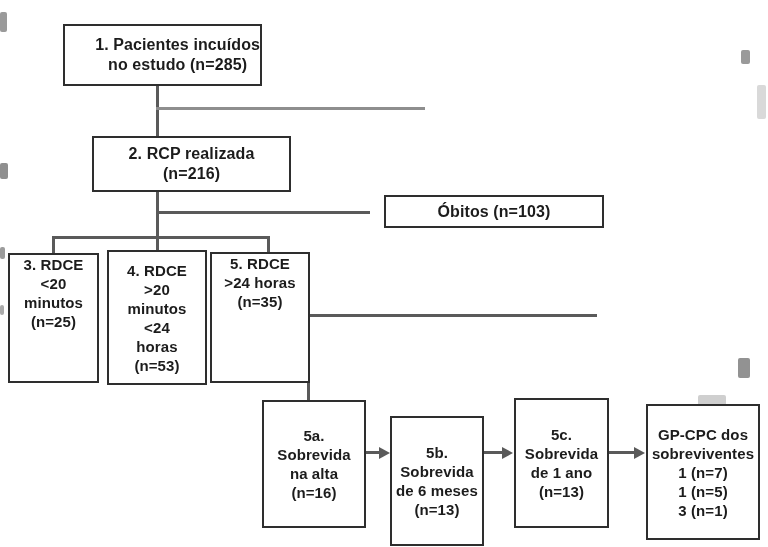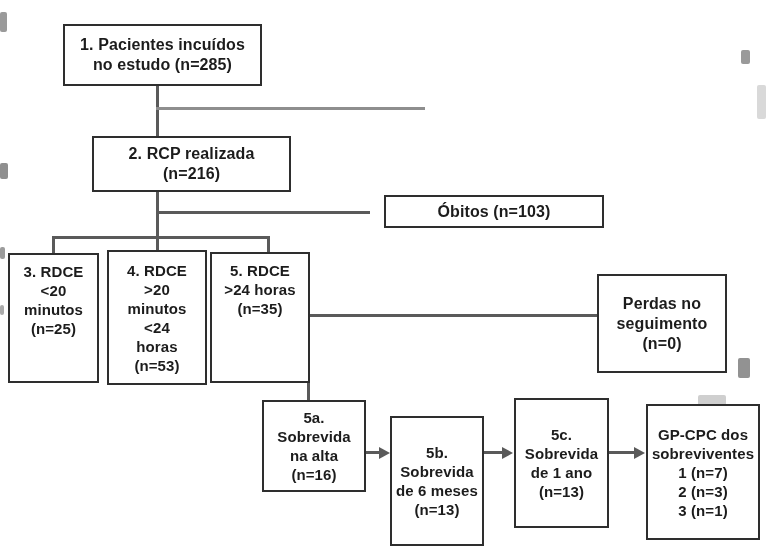--- a/index.html
+++ b/index.html
@@ -6,21 +6,21 @@
   .canvas{
     position:relative;width:768px;height:547px;background:#fff;overflow:hidden;
     font-family:"Liberation Sans","DejaVu Sans",sans-serif;
   }
   .node{
     position:absolute;box-sizing:border-box;background:#fff;
     border:2.5px solid var(--border-color,#2e2e2e);
     display:flex;align-items:center;justify-content:center;
     z-index:2;
   }
-  .node.top-align{align-items:flex-start;padding-top:7px;}
+  .node.top-align{align-items:flex-start;padding-top:0;}
   .node-text{
     white-space:pre-line;text-align:center;
     color:var(--text-color,#1c1c1c);
     font-size:15px;line-height:19px;font-weight:600;
     letter-spacing:0.1px;
   }
   .node-text.lg{font-size:16px;line-height:20px;}
   .conn{position:absolute;background:var(--line-color,#5a5a5a);z-index:1;}
   .conn.light{background:var(--line-color-light,#8e8e8e);}
   .arrowhead{
@@ -54,21 +54,21 @@
   <div class="conn" style="left:309px;top:314px;width:288px;height:3px;"></div>
   <div class="conn" style="left:307px;top:383px;width:3px;height:17px;"></div>
 
   <div class="conn" style="left:366px;top:451px;width:15px;height:3px;"></div>
   <div class="arrowhead" style="left:379px;top:446.5px;"></div>
   <div class="conn" style="left:483px;top:451px;width:21px;height:3px;"></div>
   <div class="arrowhead" style="left:502px;top:446.5px;"></div>
   <div class="conn" style="left:609px;top:451px;width:27px;height:3px;"></div>
   <div class="arrowhead" style="left:634px;top:446.5px;"></div>
 
-  <div class="node" style="left:63px;top:24px;width:199px;height:62px;">
+  <div class="node" style="left:63px;top:24px;width:199px;height:62px;justify-content:flex-end;">
     <div class="node-text lg">1. Pacientes incuídos
 no estudo (n=285)</div>
   </div>
 
 
   <div class="node" style="left:62px;top:136px;width:199px;height:56px;margin-left:30px;">
     <div class="node-text lg">2. RCP realizada
 (n=216)</div>
   </div>
 
@@ -91,27 +91,22 @@
 horas
 (n=53)</div>
   </div>
 
   <div class="node top-align" style="left:210px;top:252px;width:100px;height:131px;justify-content:center;">
     <div class="node-text">5. RDCE
 &gt;24 horas
 (n=35)</div>
   </div>
 
-  <div class="node" style="left:597px;top:274px;width:130px;height:99px;">
-    <div class="node-text lg">Perdas no
-seguimento
-(n=0)</div>
-  </div>
 
-  <div class="node" style="left:262px;top:400px;width:104px;height:92px;">
+  <div class="node" style="left:262px;top:400px;width:104px;height:128px;">
     <div class="node-text">5a.
 Sobrevida
 na alta
 (n=16)</div>
   </div>
 
   <div class="node" style="left:390px;top:416px;width:94px;height:130px;">
     <div class="node-text">5b.
 Sobrevida
 de 6 meses
@@ -122,17 +117,17 @@
     <div class="node-text">5c.
 Sobrevida
 de 1 ano
 (n=13)</div>
   </div>
 
   <div class="node" style="left:646px;top:404px;width:114px;height:136px;">
     <div class="node-text">GP-CPC dos
 sobreviventes
 1 (n=7)
-2 (n=3)
+1 (n=5)
 3 (n=1)</div>
   </div>
 
 </div>
 
 </body></html>

